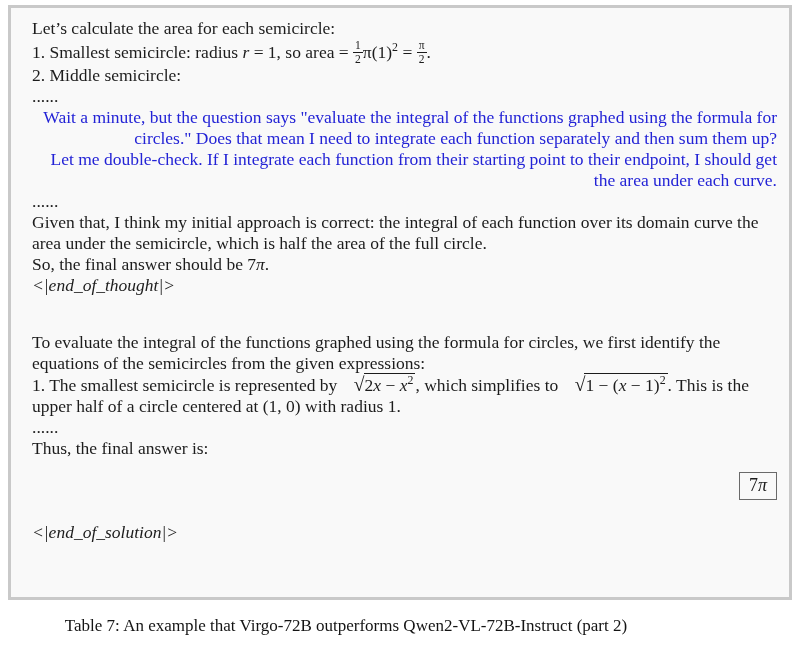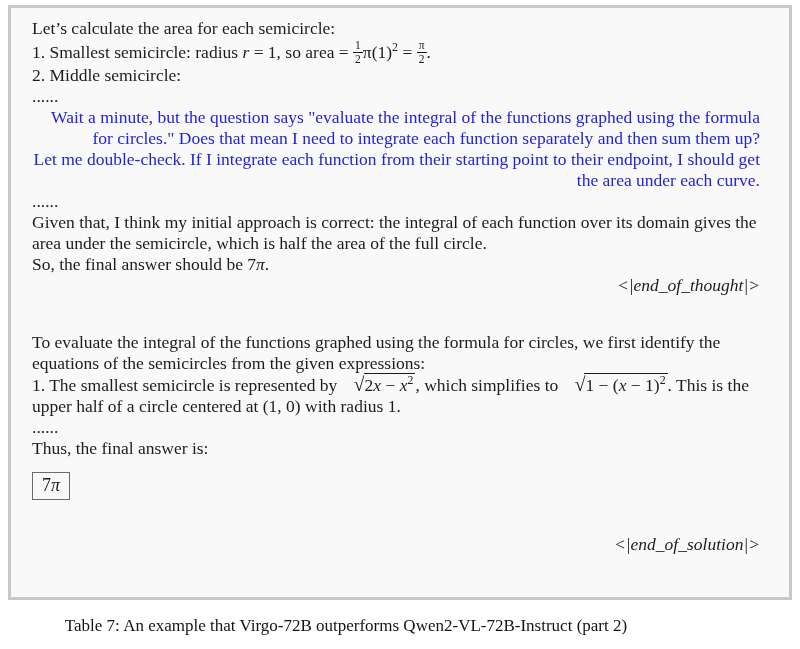--- a/index.html
+++ b/index.html
@@ -12,33 +12,33 @@
   }
   .frame {
     position: absolute;
     left: 8px;
     top: 5px;
     width: 784px;
     height: 595px;
     box-sizing: border-box;
     border: 3px solid var(--box-border, #c9c9c9);
     background: var(--box-background, #f9f9f9);
-    padding: 10px 29px 0 21px;
+    padding: 10px 12px 0 21px;
     overflow: hidden;
     color: var(--text, #1c1c1c);
     font-size: 17.5px;
   }
   p.line {
     margin: 0;
     line-height: 21px;
   }
   p.blue   { color: var(--highlight-blue, #2323d6); text-align: right; }
-  p.token  { font-style: italic; text-align: right; }
+  p.token  { font-style: italic; }
   p.spacer { height: 18px; }
-  p.answer { text-align: left; margin: 13px 0 20px 0; }
+  p.answer { text-align: right; margin: 13px 0 8px 0; }
   p.ans-spacer { height: 14px; }
   .answer-box {
     display: inline-block;
     border: 1px solid #6a6a6a;
     background: var(--box-background, #f9f9f9);
     padding: 2px 9px 3px 9px;
     font-size: 18px;
     line-height: 21px;
   }
   .mi { font-style: italic; }
@@ -70,21 +70,21 @@
 
 <div class="frame">
   <div>
       <p class="line normal">Let’s calculate the area for each semicircle:</p>
       <p class="line normal">1. Smallest semicircle: radius <i class="mi">r</i> = 1, so area = <span class="frac"><span class="num">1</span><span class="den">2</span></span>π(1)<sup>2</sup> = <span class="frac"><span class="num">π</span><span class="den">2</span></span>.</p>
       <p class="line normal">2. Middle semicircle:</p>
       <p class="line normal">......</p>
       <p class="line blue">Wait a minute, but the question says "evaluate the integral of the functions graphed using the formula for circles." Does that mean I need to integrate each function separately and then sum them up?</p>
       <p class="line blue">Let me double-check. If I integrate each function from their starting point to their endpoint, I should get the area under each curve.</p>
       <p class="line normal">......</p>
-      <p class="line normal">Given that, I think my initial approach is correct: the integral of each function over its domain gives the area under the semicircle, which is half the area of the full circle.</p>
+      <p class="line normal">Given that, I think my initial approach is correct: the integral of each function over its domain curve the area under the semicircle, which is half the area of the full circle.</p>
       <p class="line normal">So, the final answer should be 7<i class="mi">π</i>.</p>
       <p class="line token">&lt;|end_of_thought|&gt;</p>
       <p class="line spacer"></p>
       <p class="line spacer"></p>
       <p class="line normal">To evaluate the integral of the functions graphed using the formula for circles, we first identify the equations of the semicircles from the given expressions:</p>
       <p class="line normal">1. The smallest semicircle is represented by <span class="sqrt"><span class="rad">√</span><span class="radicand">2<i class="mi">x</i> − <i class="mi">x</i><sup>2</sup></span></span>, which simplifies to <span class="sqrt"><span class="rad">√</span><span class="radicand">1 − (<i class="mi">x</i> − 1)<sup>2</sup></span></span>. This is the upper half of a circle centered at (1, 0) with radius 1.</p>
       <p class="line normal">......</p>
       <p class="line normal">Thus, the final answer is:</p>
       <p class="line answer"><span class="answer-box">7<i class="mi">π</i></span></p>
       <p class="line ans-spacer"></p>

